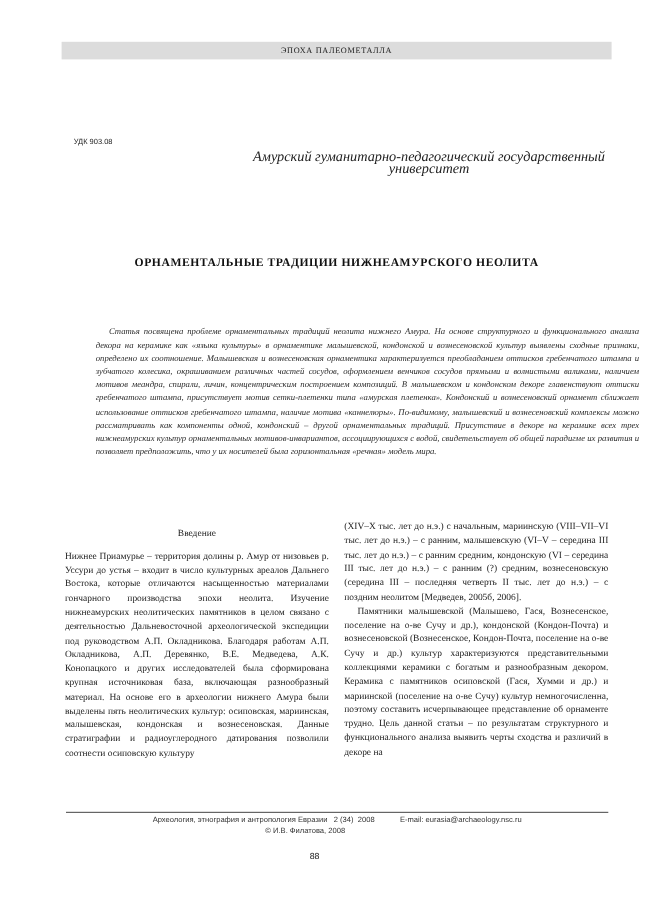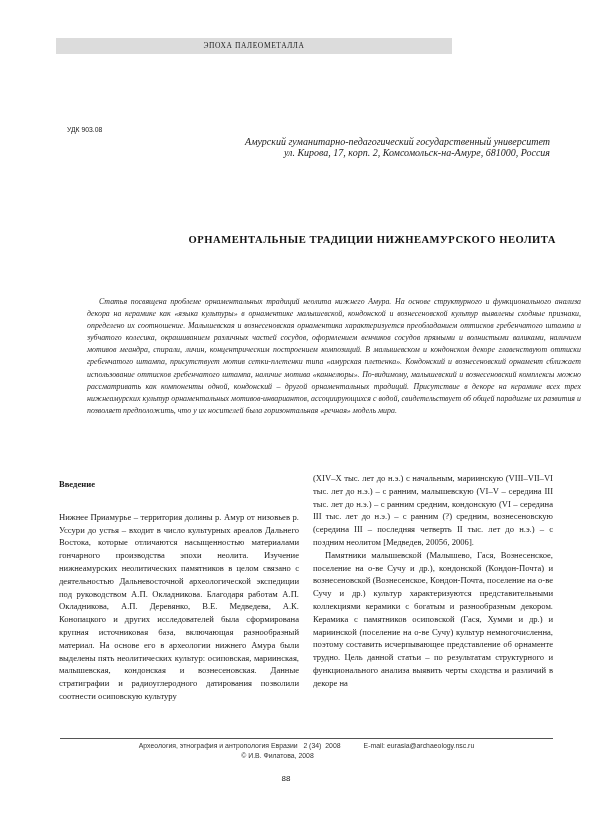--- a/index.html
+++ b/index.html
@@ -1,56 +1,56 @@
 <!DOCTYPE html>
 <html><head>
   <meta charset="utf-8">
   <style>
     html, body { margin: 0; padding: 0; background: #ffffff; }
     body {
       width: 611px; height: 820px; position: relative; overflow: hidden;
       font-family: "Liberation Serif", "DejaVu Serif", serif; color: #1a1a1a;
     }
     .band {
-      position: absolute; left: 56px; top: 38px; width: 396px; height: 16px;
+      position: absolute; left: 56px; top: 38px; width: 500px; height: 16px;
       background: #dcdcdc; text-align: center;
       font-family: "Liberation Serif", serif; font-size: 7.5px; letter-spacing: 0.6px;
       line-height: 16px; color: #222;
     }
     .udk {
       position: absolute; left: 67px; top: 126px;
       font-family: "Liberation Sans", sans-serif; font-size: 6.8px; color: #222;
     }
     .author-block {
       position: absolute; right: 309px; top: 136px; text-align: right;
       width: 320px; left: 230px;
     }
     .author-name {
       font-weight: bold; font-size: 12px; line-height: 15px; color: #111;
     }
     .affil {
-      font-style: italic; font-size: 10px; line-height: 11px; color: #222;
+      font-style: italic; font-size: 13px; line-height: 11px; color: #222; text-align: center;
     }
     .title {
-      position: absolute; left: 56px; top: 234px; width: 500px; text-align: right;
+      position: absolute; left: 56px; top: 234px; width: 500px; text-align: center;
       font-weight: bold; font-size: 10.6px; letter-spacing: 0.5px; color: #111;
     }
     .abstract {
       position: absolute; left: 59px; top: 296px; width: 494px;
       font-style: italic; font-size: 7.9px; line-height: 12.1px; text-align: justify;
       color: #2a2a2a; text-indent: 12px; margin-left: 28px;
     }
     .col {
       position: absolute; top: 478px; width: 240px;
       font-size: 8.6px; line-height: 12.8px; text-align: justify; color: #1a1a1a;
     }
     .col-left { left: 59px; }
     .col-right { left: 313px; top: 472px; }
     .section-head {
-      font-weight: bold; font-size: 8.6px; margin-bottom: 20px;
+      text-align: center; font-weight: normal; font-size: 8.6px; margin-bottom: 8px;
     }
     .col p { margin: 0; }
     .col-right p.indent { text-indent: 12px; }
     .footer-rule {
       position: absolute; left: 60px; top: 738px; width: 493px; height: 0;
       border-top: 1px solid #555;
     }
     .footer {
       position: absolute; left: 60px; top: 741px; width: 493px;
       font-family: "Liberation Sans", sans-serif; font-size: 6.9px; color: #333;
@@ -66,21 +66,20 @@
   </style>
 </head>
 <body>
 
 <div class="band">ЭПОХА ПАЛЕОМЕТАЛЛА</div>
 
 <div class="udk">УДК 903.08</div>
 
 <div class="author-block">
   <div class="affil">Амурский гуманитарно-педагогический государственный университет</div>
-  <div class="affil">ул. Кирова, 17, корп. 2, Комсомольск-на-Амуре, 681000, Россия</div>
 </div>
 
 <div class="title">ОРНАМЕНТАЛЬНЫЕ ТРАДИЦИИ НИЖНЕАМУРСКОГО НЕОЛИТА</div>
 
 <div class="abstract">Статья посвящена проблеме орнаментальных традиций неолита нижнего Амура. На основе структурного и функционального анализа декора на керамике как «языка культуры» в орнаментике малышевской, кондонской и вознесеновской культур выявлены сходные признаки, определено их соотношение. Малышевская и вознесеновская орнаментика характеризуется преобладанием оттисков гребенчатого штампа и зубчатого колесика, окрашиванием различных частей сосудов, оформлением венчиков сосудов прямыми и волнистыми валиками, наличием мотивов меандра, спирали, личин, концентрическим построением композиций. В малышевском и кондонском декоре главенствуют оттиски гребенчатого штампа, присутствует мотив сетки-плетенки типа «амурская плетенка». Кондонский и вознесеновский орнамент сближает использование оттисков гребенчатого штампа, наличие мотива «каннелюры». По-видимому, малышевский и вознесеновский комплексы можно рассматривать как компоненты одной, кондонский – другой орнаментальных традиций. Присутствие в декоре на керамике всех трех нижнеамурских культур орнаментальных мотивов-инвариантов, ассоциирующихся с водой, свидетельствует об общей парадигме их развития и позволяет предположить, что у их носителей была горизонтальная «речная» модель мира.</div>
 
 <div class="col col-left">
   <div class="section-head">Введение</div>
   <p>Нижнее Приамурье – территория долины р. Амур от низовьев р. Уссури до устья – входит в число культурных ареалов Дальнего Востока, которые отличаются насыщенностью материалами гончарного производства эпохи неолита. Изучение нижнеамурских неолитических памятников в целом связано с деятельностью Дальневосточной археологической экспедиции под руководством А.П. Окладникова. Благодаря работам А.П. Окладникова, А.П. Деревянко, В.Е. Медведева, А.К. Конопацкого и других исследователей была сформирована крупная источниковая база, включающая разнообразный материал. На основе его в археологии нижнего Амура были выделены пять неолитических культур: осиповская, мариинская, малышевская, кондонская и вознесеновская. Данные стратиграфии и радиоуглеродного датирования позволили соотнести осиповскую культуру</p>
 </div>

